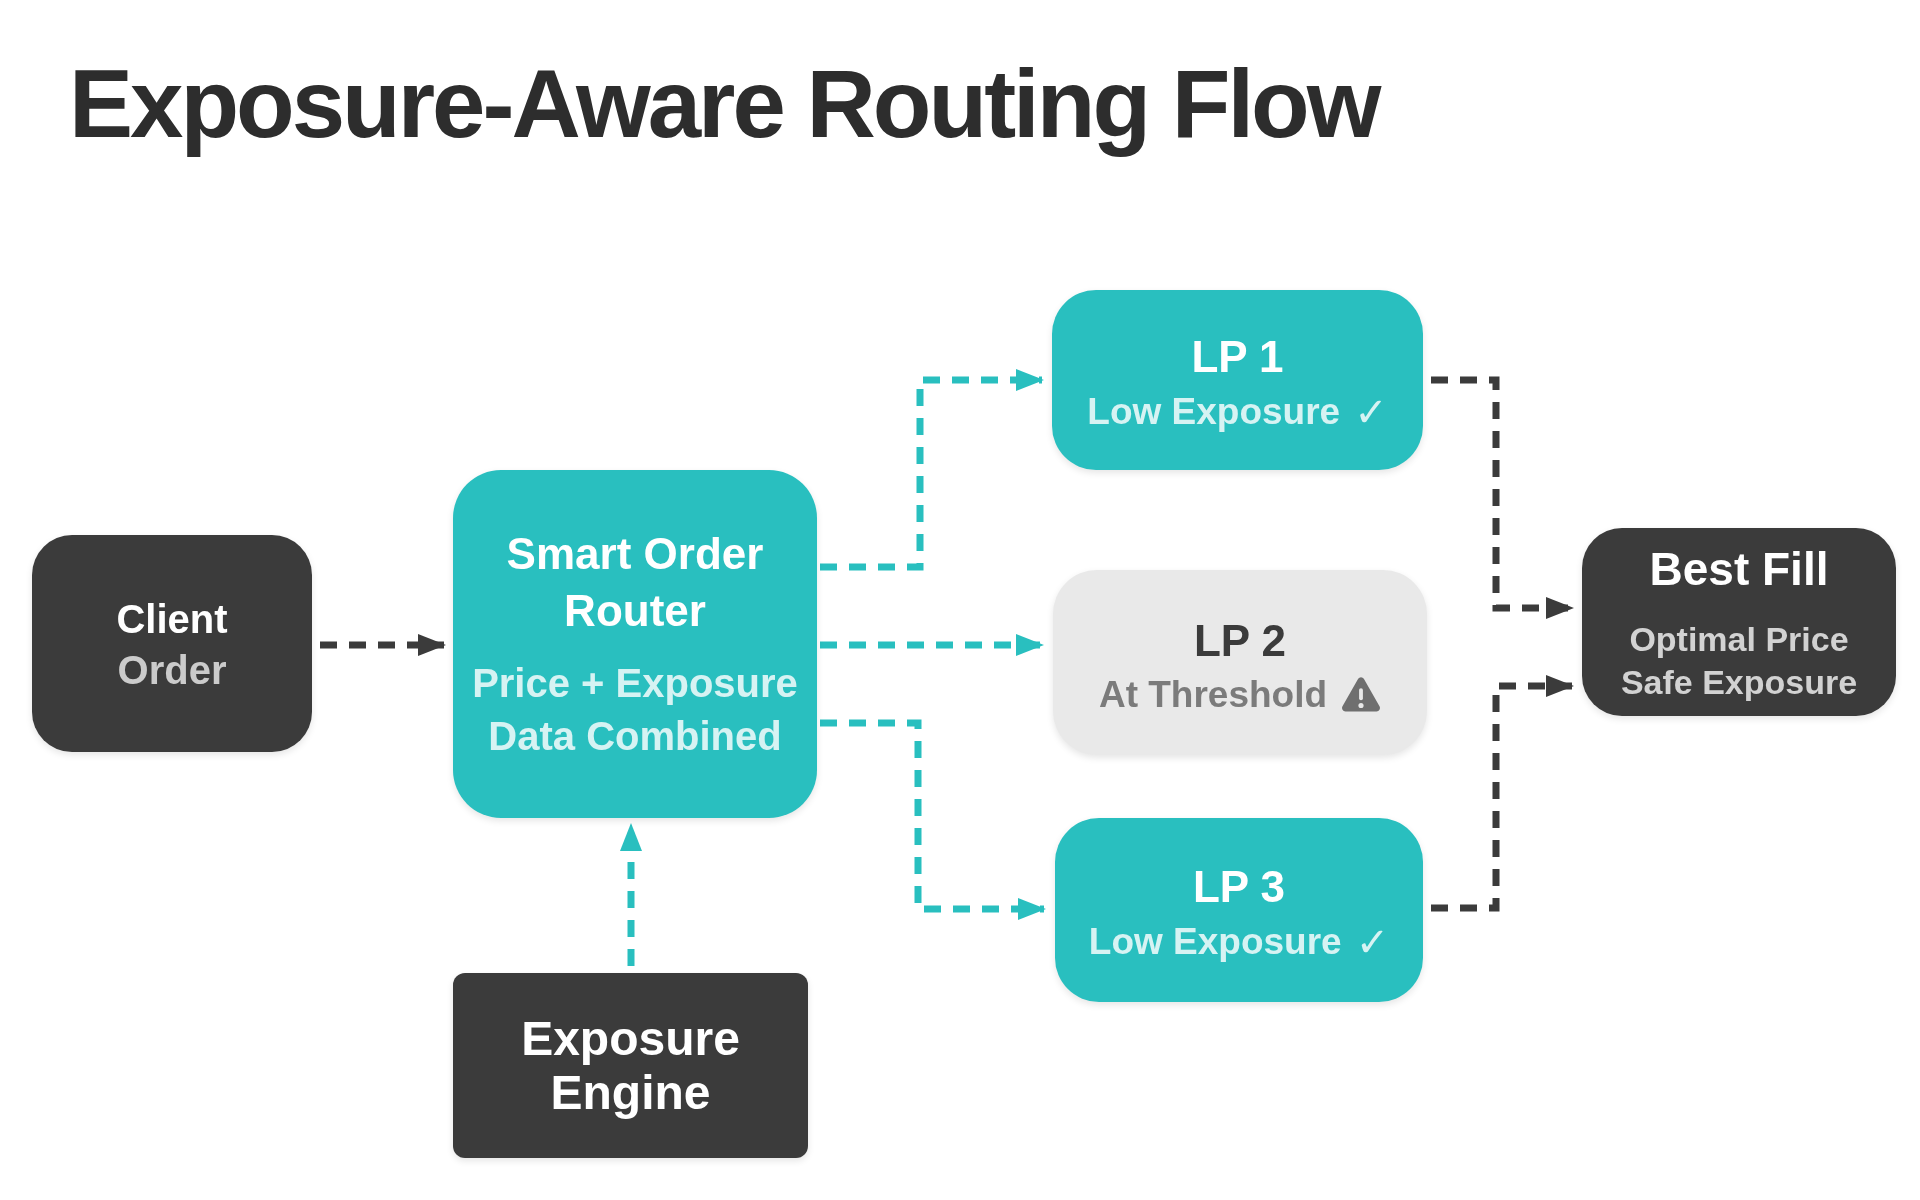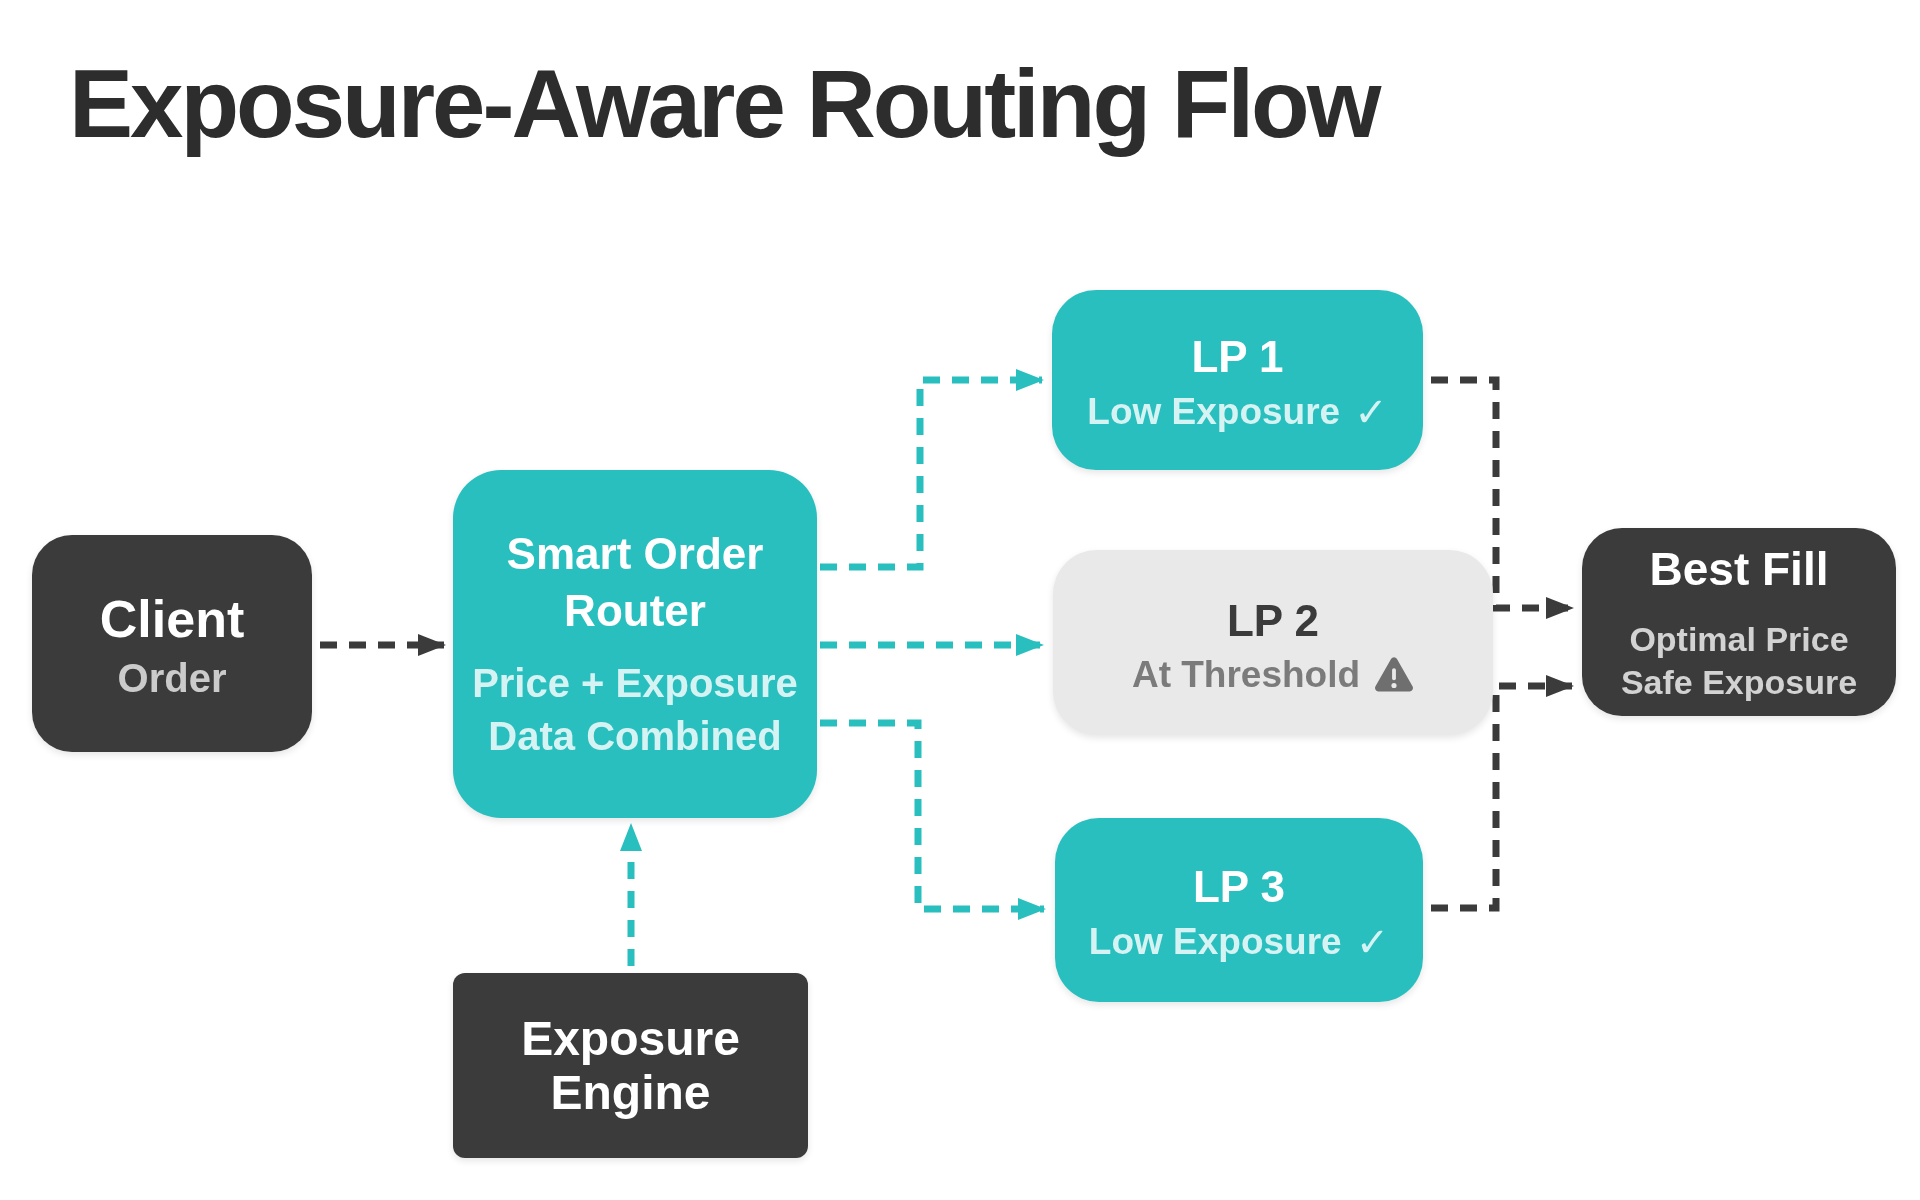--- a/index.html
+++ b/index.html
@@ -35,26 +35,26 @@
     text-align:center;box-shadow:0 3px 7px rgba(0,0,0,0.10);
   }
   .node.dark{background:var(--dark);}
   .node.teal{background:var(--teal);}
   .node.neutral{background:var(--neutral);}
 
   .client  {left:32px;  top:535px; width:280px; height:217px; border-radius:40px;}
   .router  {left:453px; top:470px; width:364px; height:348px; border-radius:48px; padding:0 16px; box-sizing:border-box;}
   .engine  {left:453px; top:973px; width:355px; height:185px; border-radius:12px;}
   .lp1     {left:1052px;top:290px; width:371px; height:180px; border-radius:44px;}
-  .lp2     {left:1053px;top:550px; width:440px; height:185px; border-radius:44px;justify-content:center;}
+  .lp2     {left:1053px;top:570px; width:374px; height:185px; border-radius:44px;justify-content:center;}
   .lp3     {left:1055px;top:818px; width:368px; height:184px; border-radius:44px;}
   .bestfill{left:1582px;top:528px; width:314px; height:188px; border-radius:40px; padding:0 2px; box-sizing:border-box;}
 
   .t-title{font-weight:700;color:#ffffff;line-height:1.25;}
-  .client .t-title{font-size:52px;}
+  .client .t-title{font-size:40px;}
   .client .t-sub{font-size:40px;font-weight:700;color:var(--dark-sub);margin-top:4px;}
 
   .router .t-title{font-size:44px;line-height:1.3;}
   .router .t-sub{font-size:40px;line-height:1.32;font-weight:700;color:var(--teal-sub);margin-top:18px;}
 
   .engine .t-title{font-size:48px;line-height:1.12;}
 
   .lp .t-title{font-size:44px;}
   .lp2 .t-title{color:var(--dark);}
   .t-status{display:flex;align-items:center;justify-content:center;gap:14px;

